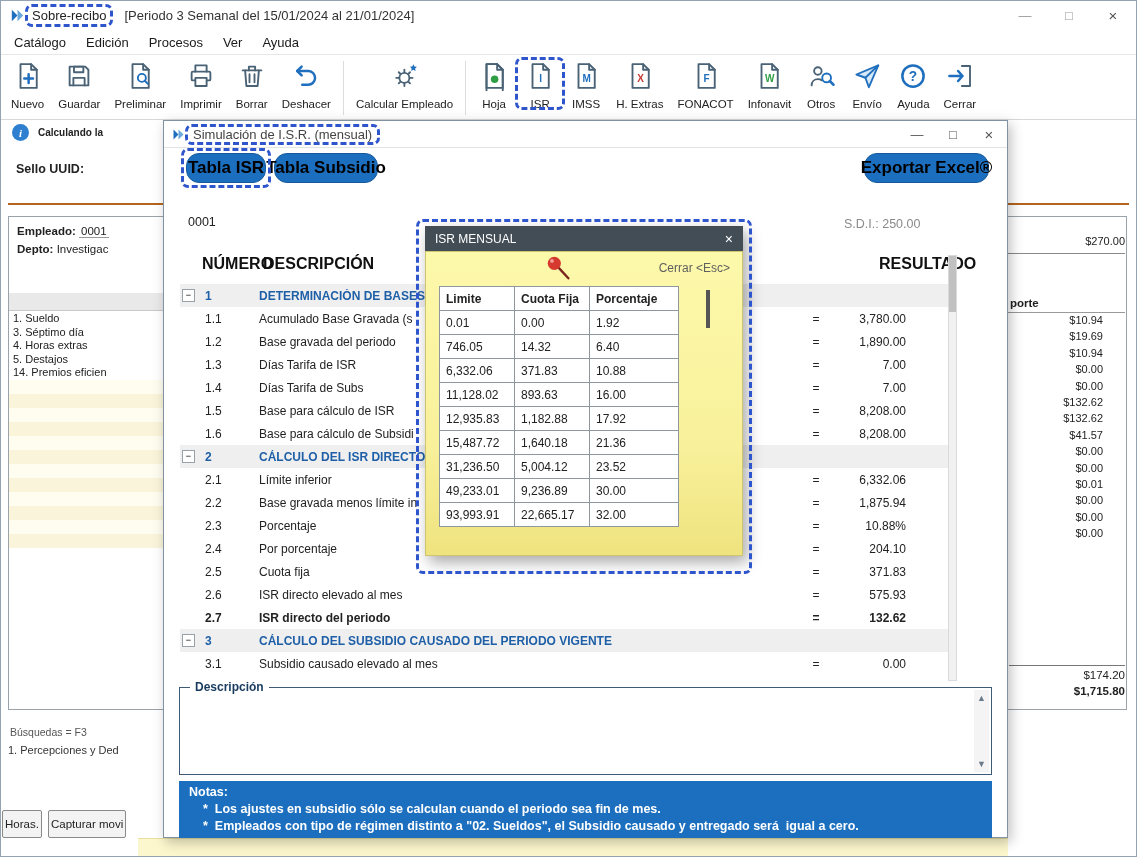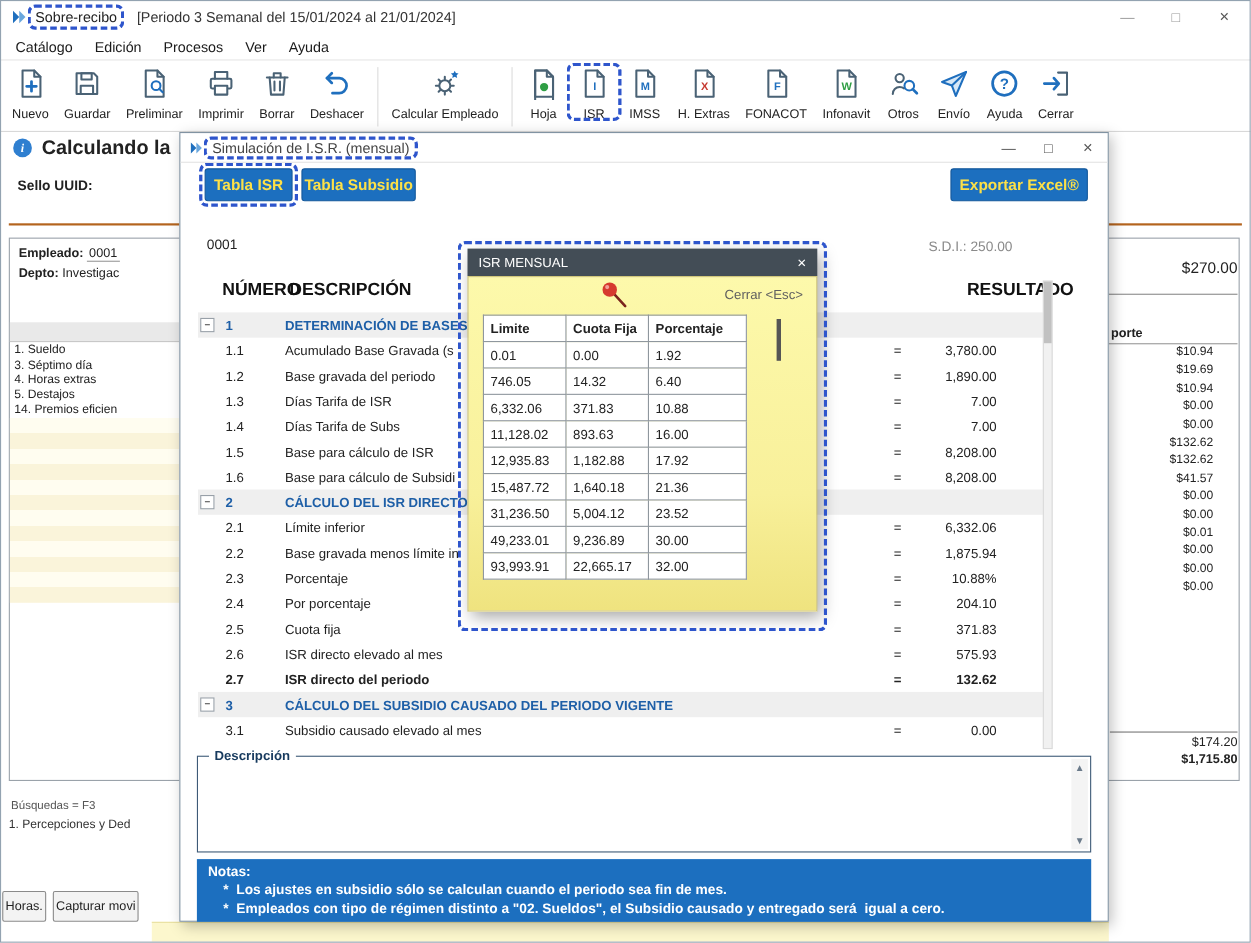--- a/index.html
+++ b/index.html
@@ -35,35 +35,35 @@
   svg .accf{fill:#1f6fbe;stroke:none}
   svg .grnf{fill:#2f9e44;stroke:none}
   svg .s2{stroke-width:2}
   svg .dl{font-family:"Liberation Sans",sans-serif;font-size:8px;font-weight:bold;text-anchor:middle}
   svg .qm{font-family:"Liberation Sans",sans-serif;font-size:11px;font-weight:bold;text-anchor:middle;fill:#1f6fbe}
 
   
   #info-row{position:absolute;left:12px;top:124px;display:flex;align-items:center;gap:9px}
   .info-ico{width:17px;height:17px;border-radius:50%;background:#2f7fd0;color:#fff;font-weight:bold;font-style:italic;
      font-size:11px;display:flex;align-items:center;justify-content:center;font-family:"Liberation Serif",serif;flex:none}
-  #info-row .msg{font-weight:bold;font-size:18px;white-space:nowrap}
+  #info-row .msg{font-weight:bold;font-size:10px;white-space:nowrap}
   #sello{position:absolute;left:16px;top:162px;font-weight:bold;font-size:12.5px}
   #orange-line{position:absolute;left:8px;top:203px;width:1121px;height:2px;background:#b4641e}
 
   
   #main-box{position:absolute;left:8px;top:216px;width:1119px;height:494px;border:1px solid #9aa2aa;background:#fff;box-sizing:border-box}
   .fld{position:absolute;left:8px;font-size:11.5px;white-space:nowrap}
   .fld b{font-weight:bold}
   .fld .val{border-bottom:1px solid #999;padding:0 2px}
   #hdr-band{position:absolute;left:0;top:76px;width:154px;height:17px;background:#e9e9e9;border-bottom:1px solid #c8c8c8}
   #concepts{position:absolute;left:4px;top:95px;width:150px}
   .concept{height:13.5px;font-size:11px;white-space:nowrap;overflow:hidden}
   #cream{position:absolute;left:0;top:163px;width:154px;height:168px;
      background:repeating-linear-gradient(180deg,#fffdf0 0 14px,#faf4da 14px 28px)}
-  #top-value{position:absolute;left:998px;top:18px;width:118px;text-align:right;font-size:14px;border-bottom:1px solid #8a8a8a;padding-bottom:16px}
+  #top-value{position:absolute;left:998px;top:18px;width:118px;text-align:right;font-size:11px;border-bottom:1px solid #8a8a8a;padding-bottom:6px}
   #amount-header{position:absolute;left:1001px;top:80px;font-weight:bold;font-size:11.5px}
   #amount-rule{position:absolute;left:998px;top:95px;width:118px;border-top:1px solid #9a9a9a}
   #amounts{position:absolute;left:998px;top:97px;width:98px}
   .amt{height:16.4px;font-size:11px;text-align:right;padding-right:2px}
   #totals-rule{position:absolute;left:1000px;top:448px;width:116px;border-top:1px solid #777}
   #subtotal{position:absolute;left:998px;top:452px;width:118px;text-align:right;font-size:11.5px}
   #total{position:absolute;left:998px;top:468px;width:118px;text-align:right;font-size:11.5px;font-weight:bold}
 
   
   #busquedas{position:absolute;left:10px;top:726px;font-size:10.5px;color:#555}
@@ -73,22 +73,22 @@
   #yellow-strip{position:absolute;left:138px;top:838px;width:870px;height:17px;background:#fcf7cd;border-top:1px solid #e8dfa0}
 
   
   #sim{position:absolute;left:163px;top:120px;width:845px;height:718px;z-index:10;background:#fff;
      border:1px solid #8193a2;box-shadow:3px 4px 12px rgba(0,0,0,.25);box-sizing:border-box}
   #sim-titlebar{position:absolute;left:0;top:0;right:0;height:26px;display:flex;align-items:center;border-bottom:1px solid #e3e3e3}
   #sim-titlebar .app-ico{width:15px;height:15px;margin:0 7px 0 7px;flex:none}
   #sim-title{font-size:13px;color:#444}
   .sim-controls{margin-left:auto;display:flex}
   .sim-controls .wc{width:36px;height:25px;color:#555}
-  .bbtn{position:absolute;background:#1c6fbf;color:#fde047;font-size:14px;font-weight:bold;border:1px solid #15599c;
-     border-radius:3px;height:30px;display:flex;align-items:center;justify-content:center;box-sizing:border-box;white-space:nowrap}
+  .bbtn{position:absolute;background:#1c6fbf;color:#000000;font-size:17px;font-weight:bold;border:1px solid #15599c;
+     border-radius:13px;height:30px;display:flex;align-items:center;justify-content:center;box-sizing:border-box;white-space:nowrap}
   #sim-emp{position:absolute;left:24px;top:94px;font-size:12.5px;color:#222}
   #sim-sdi{position:absolute;left:680px;top:96px;font-size:12.5px;color:#8a8a8a}
   .sim-hdr{position:absolute;top:134px;font-weight:bold;font-size:16px;color:#111}
   #sim-rows{position:absolute;left:16px;top:163px;width:776px}
   .srow{height:23px;display:flex;align-items:center;font-size:12px;color:#222}
   .srow .exp{width:11px;height:11px;border:1px solid #98a0a8;margin-left:2px;flex:none;background:#fff;
      display:flex;align-items:center;justify-content:center;font-size:9px;line-height:1;color:#555;visibility:hidden}
   .srow.section .exp{visibility:visible}
   .srow .num{width:54px;margin-left:10px;flex:none}
   .srow .desc{width:545px;flex:none;white-space:nowrap;overflow:hidden}

